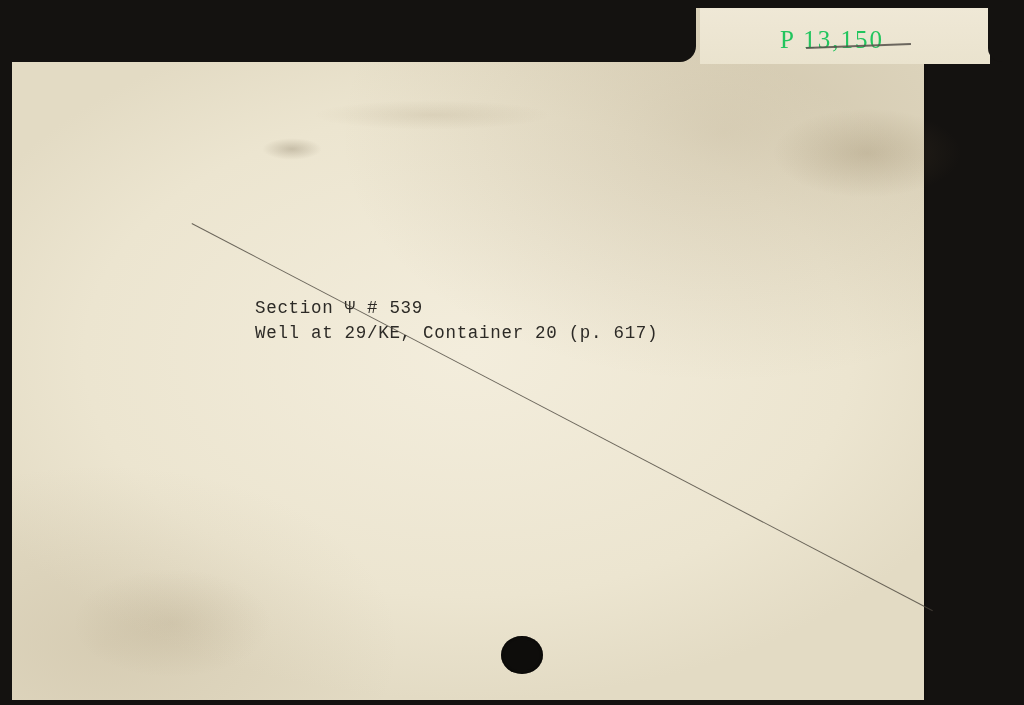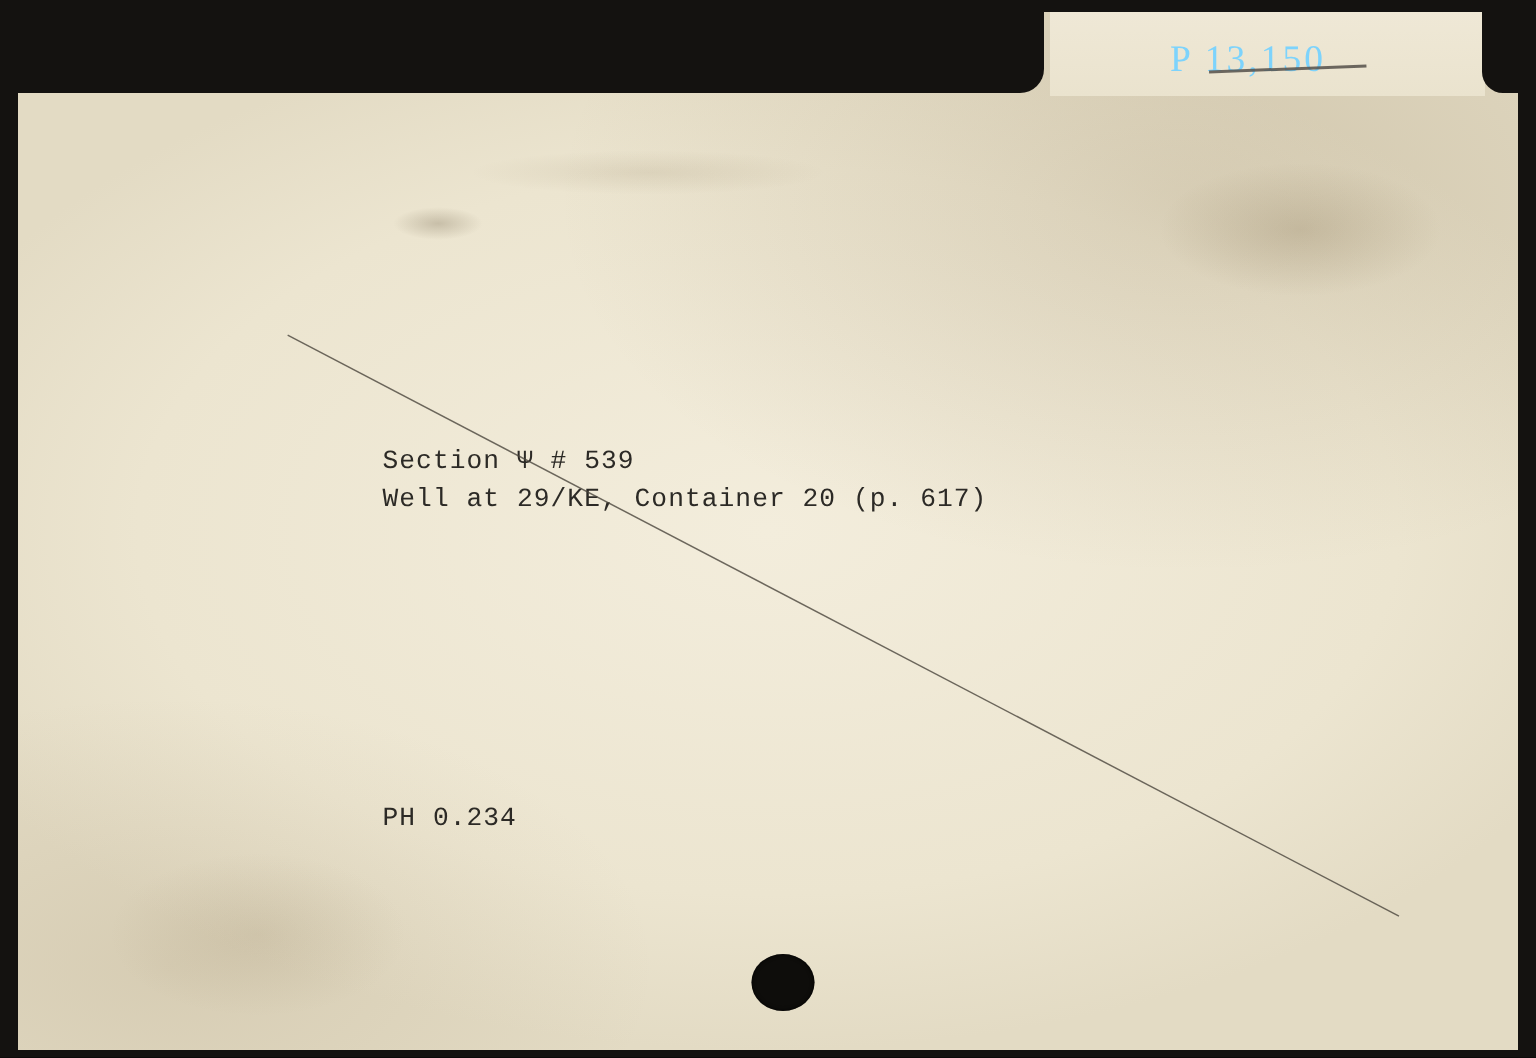--- a/index.html
+++ b/index.html
@@ -19,21 +19,21 @@
     width: 1024px;
     height: 705px;
     background: #141210;
   }
 
   
   #card {
     position: absolute;
     left: 12px;
     top: 8px;
-    width: 1000px;
+    width: 912px;
     height: 692px;
     background:
       radial-gradient(ellipse 70% 60% at 78% 18%, rgba(140,120,85,0.20) 0%, rgba(140,120,85,0.0) 60%),
       radial-gradient(ellipse 50% 40% at 10% 92%, rgba(150,130,95,0.16) 0%, rgba(150,130,95,0.0) 65%),
       radial-gradient(ellipse 60% 50% at 50% 50%, #f3eddc 0%, #ece5d0 70%, #e3dbc4 100%);
     box-shadow: 0 0 3px rgba(0,0,0,0.5);
   }
 
   
   .notch-left {
@@ -98,21 +98,21 @@
   }
 
   
   #accession {
     position: absolute;
     left: 780px;
     top: 26px;
     font-family: "Liberation Serif", serif;
     font-size: 25px;
     letter-spacing: 2px;
-    color: #7dd3fc;
+    color: #22c55e;
     white-space: nowrap;
   }
   #accession-strike {
     position: absolute;
     left: 806px;
     top: 45px;
     width: 105px;
     height: 2px;
     background: #55504a;
     transform: rotate(-2.2deg);
@@ -191,21 +191,20 @@
     <div class="stain s1"></div>
     <div class="stain s2"></div>
     <div class="stain s3"></div>
     <div class="stain s4"></div>
 
     <div id="typed">
       <div class="para">Section Ψ # 539
 Well at 29/KE, Container 20 (p. 617)</div>
       <div class="gap"></div>
       <div class="gap"></div>
-      <div class="para">PH 0.234</div>
       <div class="gap"></div>
       
       
       
       
       
       
       
     </div>
 

